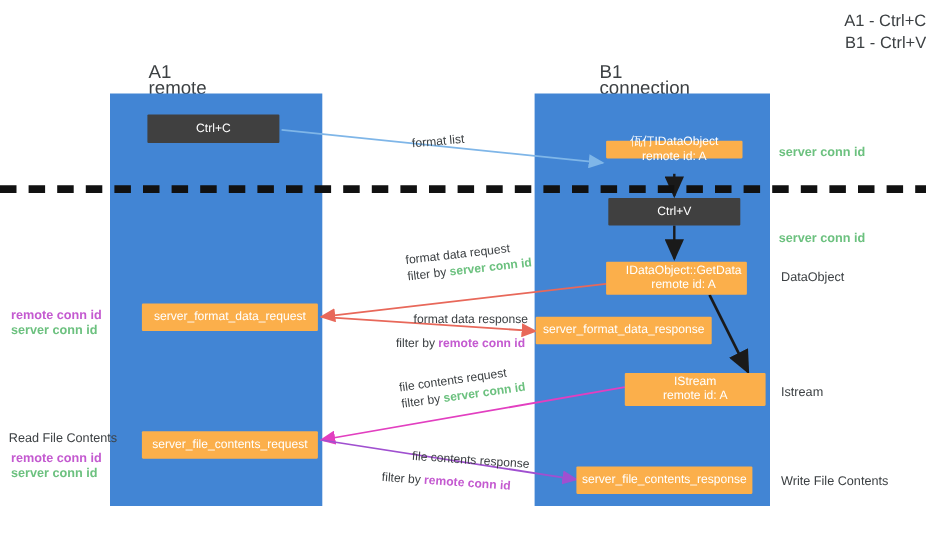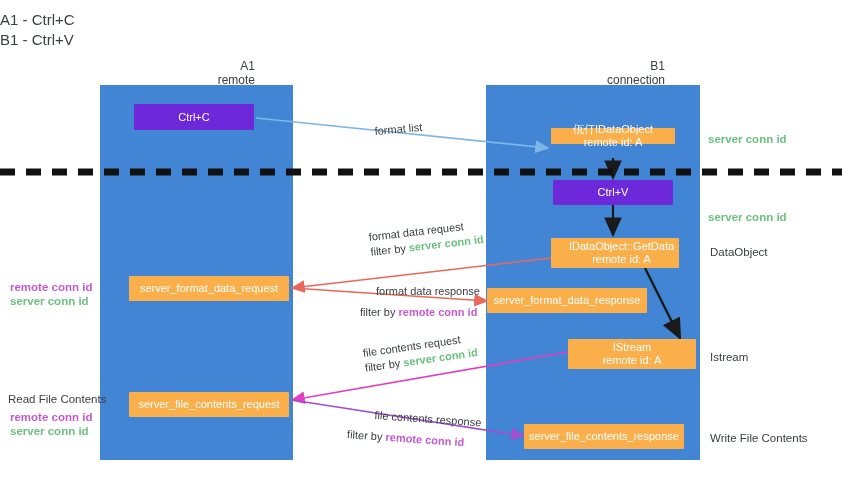--- a/index.html
+++ b/index.html
@@ -13,50 +13,50 @@
     height: 485px;
     background: #ffffff;
     font-family: "Liberation Sans", sans-serif;
     overflow: hidden;
   }
   .title {
     position: absolute;
     left: 0;
     top: 10px;
     width: 842px;
+    text-align: right;
+    font-size: 15px;
+    color: #3c4043;
+    line-height: 20px;
+  }
+  .col-header {
+    position: absolute;
     text-align: left;
-    font-size: 15px;
-    color: #3c4043;
-    line-height: 20px;
-  }
-  .col-header {
-    position: absolute;
-    text-align: right;
-    font-size: 12px;
+    font-size: 17px;
     color: #3c4043;
     line-height: 14px;
   }
   .lane {
     position: absolute;
     background: #4285d4;
   }
   .box {
     position: absolute;
     box-sizing: border-box;
     display: flex;
     flex-direction: column;
     align-items: center;
     justify-content: center;
     color: #ffffff;
     font-size: 11px;
     line-height: 13px;
     text-align: center;
     border-radius: 1px;
   }
-  .box.green { background: #6d28d9; }
+  .box.green { background: #404040; }
   .box.orange { background: #fbaf4b; }
   .edge-label {
     position: absolute;
     font-size: 11px;
     color: #3c4043;
     line-height: 15px;
     white-space: nowrap;
   }
   .edge-label.rot {
     transform-origin: left top;

